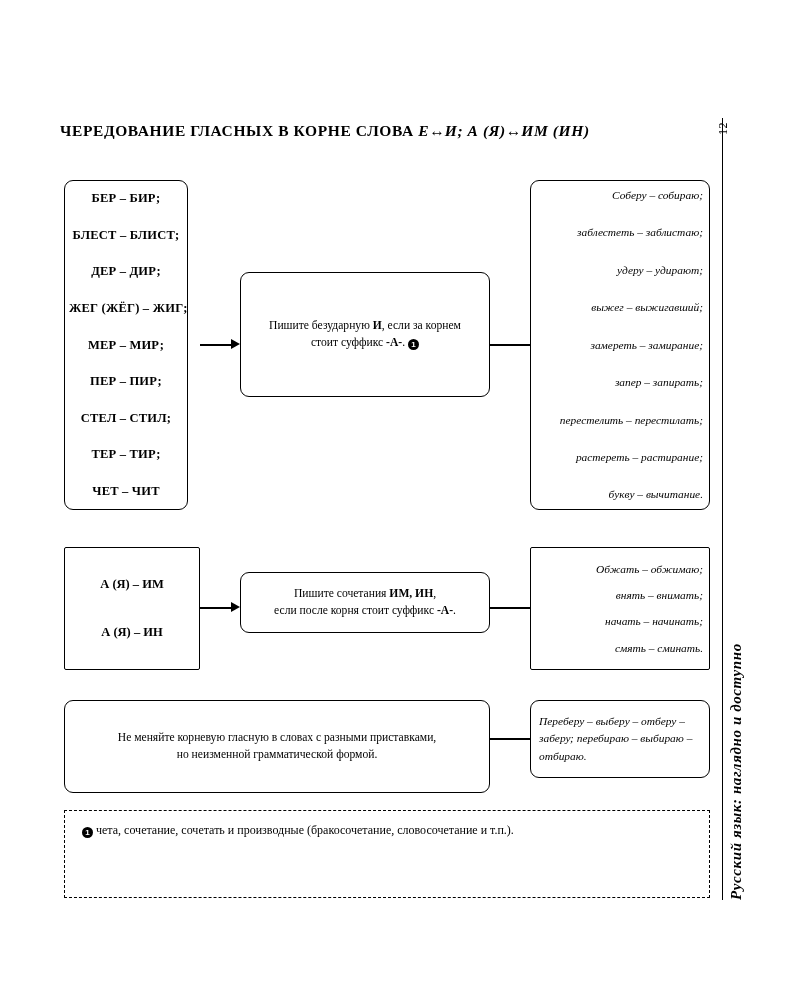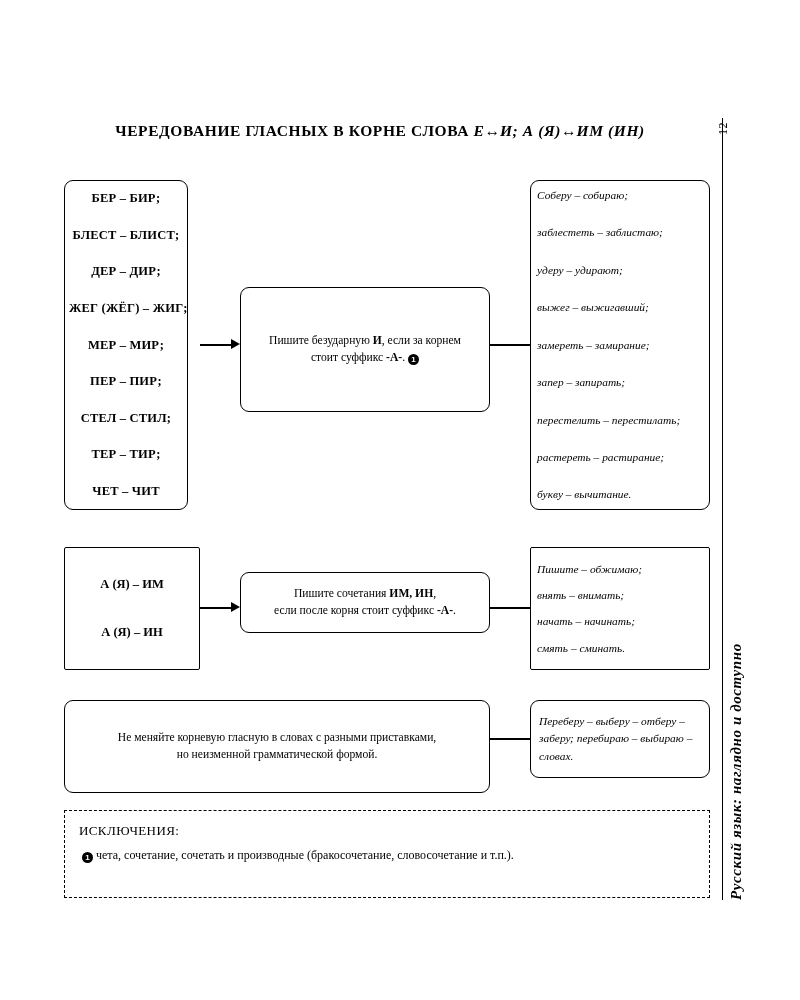--- a/index.html
+++ b/index.html
@@ -15,21 +15,21 @@
     color: #000000;
     overflow: hidden;
   }
 
   
   .page-title {
     position: absolute;
     left: 60px;
     top: 122px;
     width: 640px;
-    text-align: center;
+    text-align: left;
     font-family: "Liberation Serif", serif;
     font-weight: bold;
     font-size: 15.5px;
     letter-spacing: 0.6px;
     white-space: nowrap;
   }
   .page-title .ital {
     font-style: italic;
   }
   .arrw { font-style: normal; letter-spacing: 0; }
@@ -94,21 +94,21 @@
     text-align: center;
     font-family: "Liberation Serif", serif;
     font-weight: bold;
     font-size: 12.5px;
     letter-spacing: 0.2px;
     white-space: nowrap;
   }
 
   
   #rule-box-1 {
-    left: 240px; top: 287px; width: 250px; height: 125px;
+    left: 240px; top: 272px; width: 250px; height: 125px;
     padding: 9px 12px;
     justify-content: center;
   }
   .rule-text {
     text-align: center;
     font-family: "Liberation Serif", serif;
     font-size: 11.6px;
     line-height: 1.45;
   }
   .rule-text.second { margin-top: 14px; }
@@ -128,21 +128,21 @@
     font-family: "Liberation Sans", sans-serif;
   }
 
   
   #examples-box-1 {
     left: 530px; top: 180px; width: 180px; height: 330px;
     padding: 8px 6px;
     justify-content: space-between;
   }
   .example-item {
-    text-align: left;
+    text-align: right;
     font-family: "Liberation Serif", serif;
     font-style: italic;
     font-size: 11.4px;
     white-space: nowrap;
     line-height: 1.1;
   }
 
   
   #pairs-box-2 {
     left: 64px; top: 547px; width: 136px; height: 123px;
@@ -286,38 +286,37 @@
 <div class="box" id="rule-box-2">
   <div class="rule-text">
     <span>Пишите сочетания </span><b>ИМ, ИН</b><span>,</span><br>
     <span>если после корня стоит суффикс </span><b>-А-</b><span>.</span>
   </div>
 </div>
 
 <div class="conn h" id="conn-2-right"></div>
 
 <div class="box sq" id="examples-box-2">
-  <div class="example-item">Пишите – обжимаю;</div>
+  <div class="example-item">Обжать – обжимаю;</div>
   <div class="example-item">внять – внимать;</div>
   <div class="example-item">начать – начинать;</div>
   <div class="example-item">смять – сминать.</div>
 </div>
 
 <div class="box" id="rule-box-3">
   <div class="rule-text">
     <span>Не меняйте корневую гласную в словах с разными приставками,</span><br>
     <span>но неизменной грамматической формой.</span>
   </div>
 </div>
 
 <div class="conn h" id="conn-3-right"></div>
 
 <div class="box" id="examples-box-3">
-  <div class="example-item">Переберу – выберу – отберу – заберу; перебираю – выбираю – словах.</div>
+  <div class="example-item">Переберу – выберу – отберу – заберу; перебираю – выбираю – отбираю.</div>
 </div>
 
 <div id="exceptions-box">
-  <div id="exceptions-title">ИСКЛЮЧЕНИЯ:</div>
   <div id="exceptions-text">
     <span class="fn-marker">1</span>
     <span>чета, сочетание, сочетать и производные (бракосочетание, словосочетание и т.п.).</span>
   </div>
 </div>
 
 </body></html>

